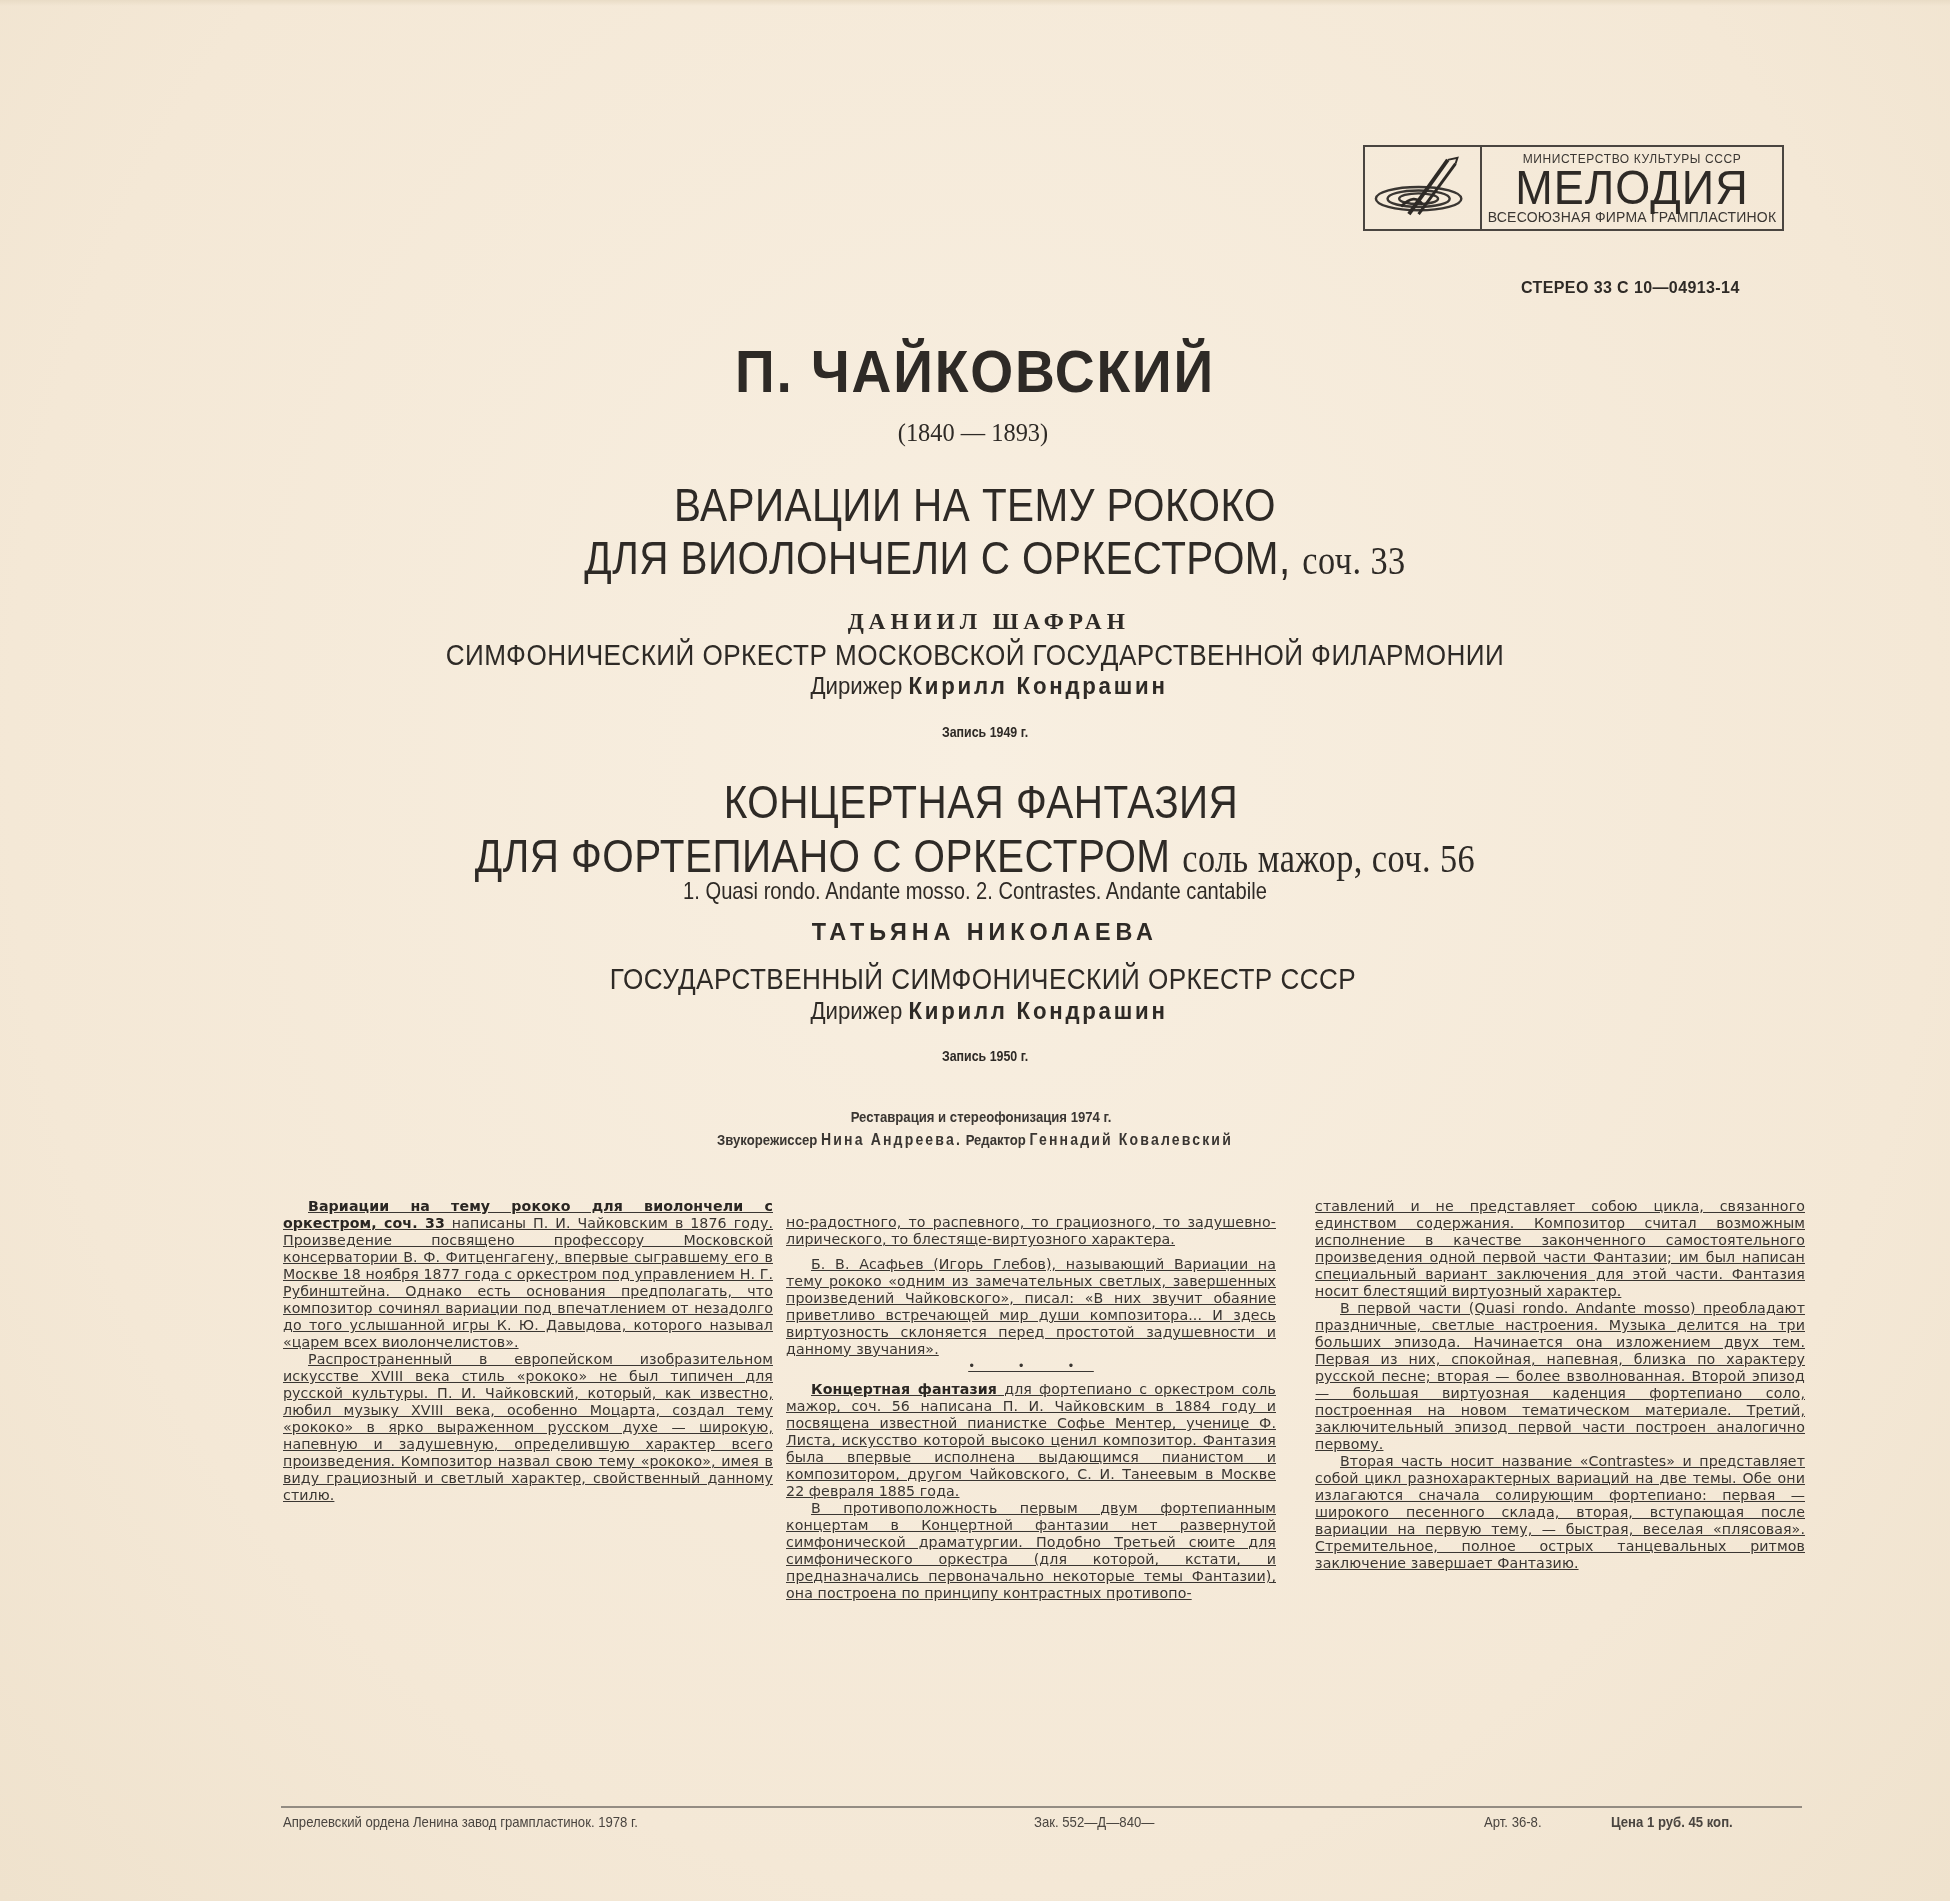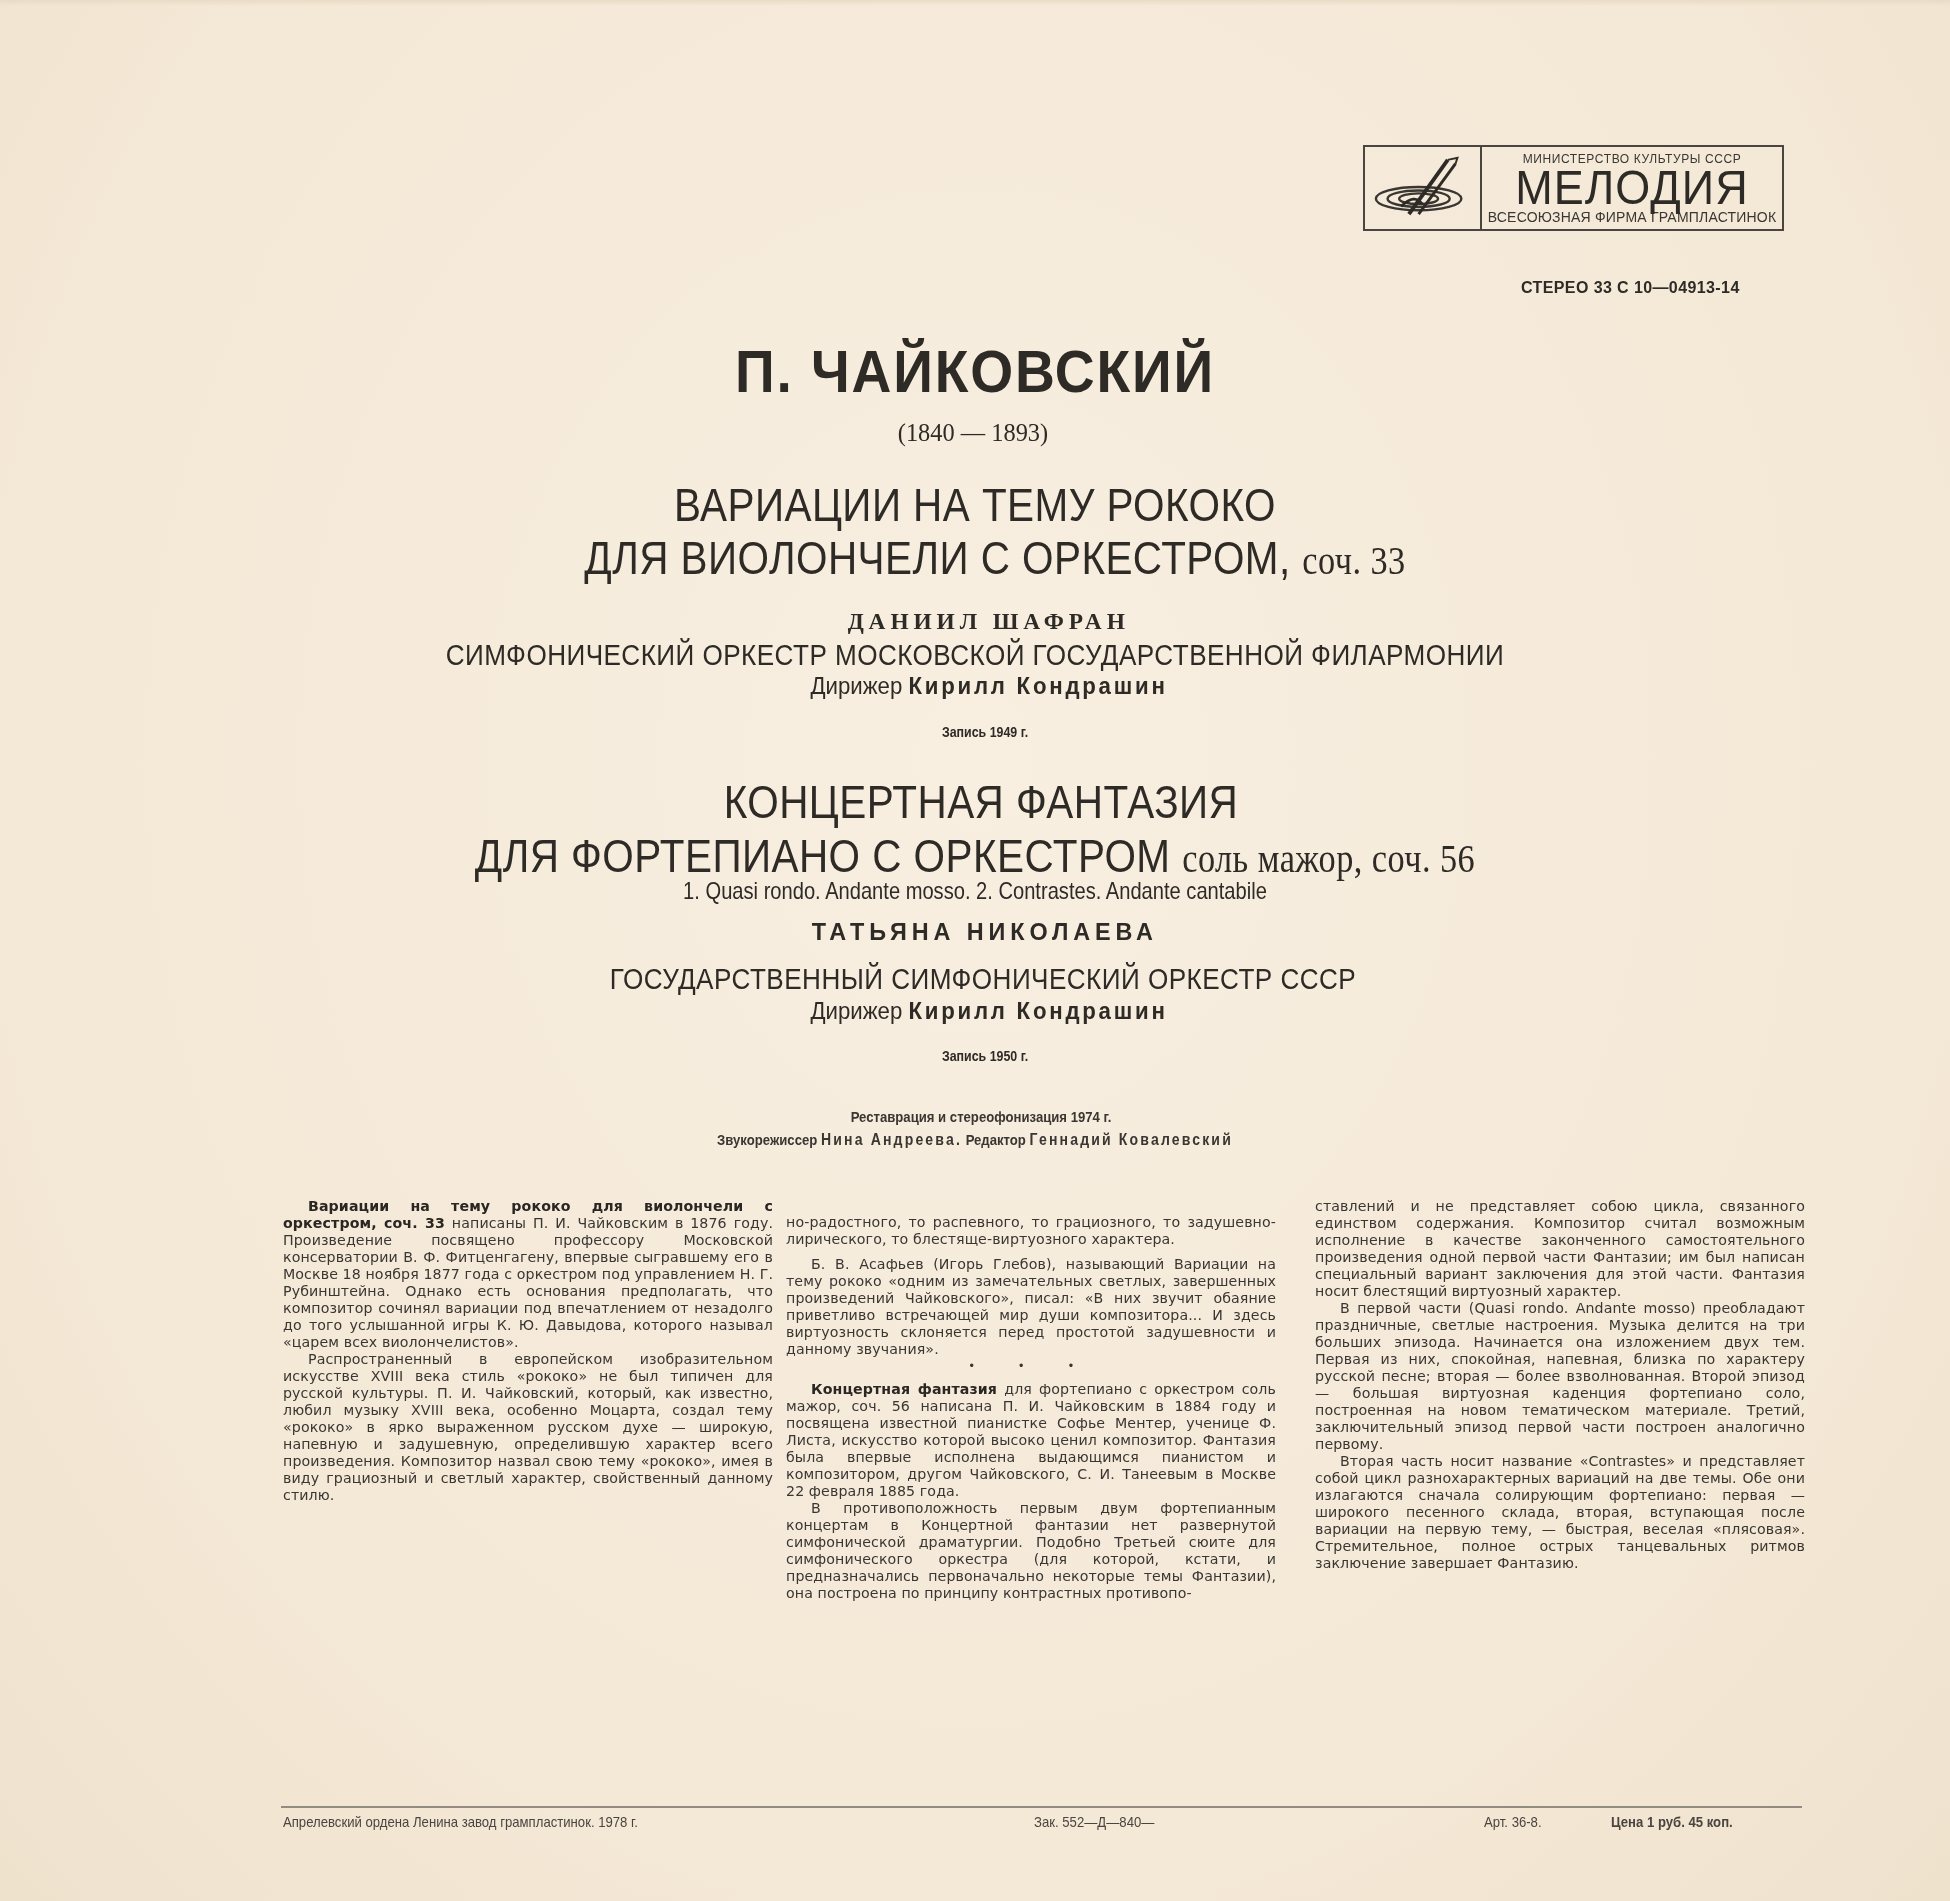--- a/index.html
+++ b/index.html
@@ -46,21 +46,21 @@
   .s2 { top: 919px; left: 9.8px; font-family: "Liberation Sans", sans-serif; }
   .o2 { top: 963px; left: 7.8px; }
   .c2 { top: 998px; left: 13.7px; }
   .r2 { top: 1048px; left: 9.8px; }
   .restore { top: 1109px; left: 5.9px; font-weight: bold; font-size: 14.6px; transform: scaleX(0.9); color: #3a3632; }
   .engineer { top: 1131px; left: 0; font-weight: bold; font-size: 14.6px; transform: scaleX(0.9); color: #3a3632; }
   .engineer .nm { font-size: 15.6px; letter-spacing: 2.4px; }
 
   
   .col { position: absolute; top: 1198px; width: 490px; font-family: "DejaVu Sans", sans-serif; font-size: 14.2px; line-height: 17px; text-align: justify; color: #3a3632; letter-spacing: 0.1px; }
-  .col p { text-indent: 25px; }
+  .col p { text-indent: 25px; text-decoration: underline; }
   .col p.gap { margin-top: 7.8px; }
   .col1 { left: 283px; }
   .col2 { left: 786px; margin-top: 16px; }
   .col3 { left: 1315px; }
   .col b { color: #2a2622; }
   .dots { text-align: center; text-indent: 0 !important; letter-spacing: 19.5px; font-size: 11.7px; line-height: 13.7px; margin: 2px 0 7.8px; }
 
   
   .rule { position: absolute; left: 281px; top: 1806px; width: 1521px; height: 2px; background: #6b6560; opacity: 0.7; }
   .foot { position: absolute; top: 1814px; font-family: "Liberation Sans", sans-serif; font-size: 14.6px; color: #4a4540; white-space: nowrap; transform: scaleX(0.9); transform-origin: left; }

